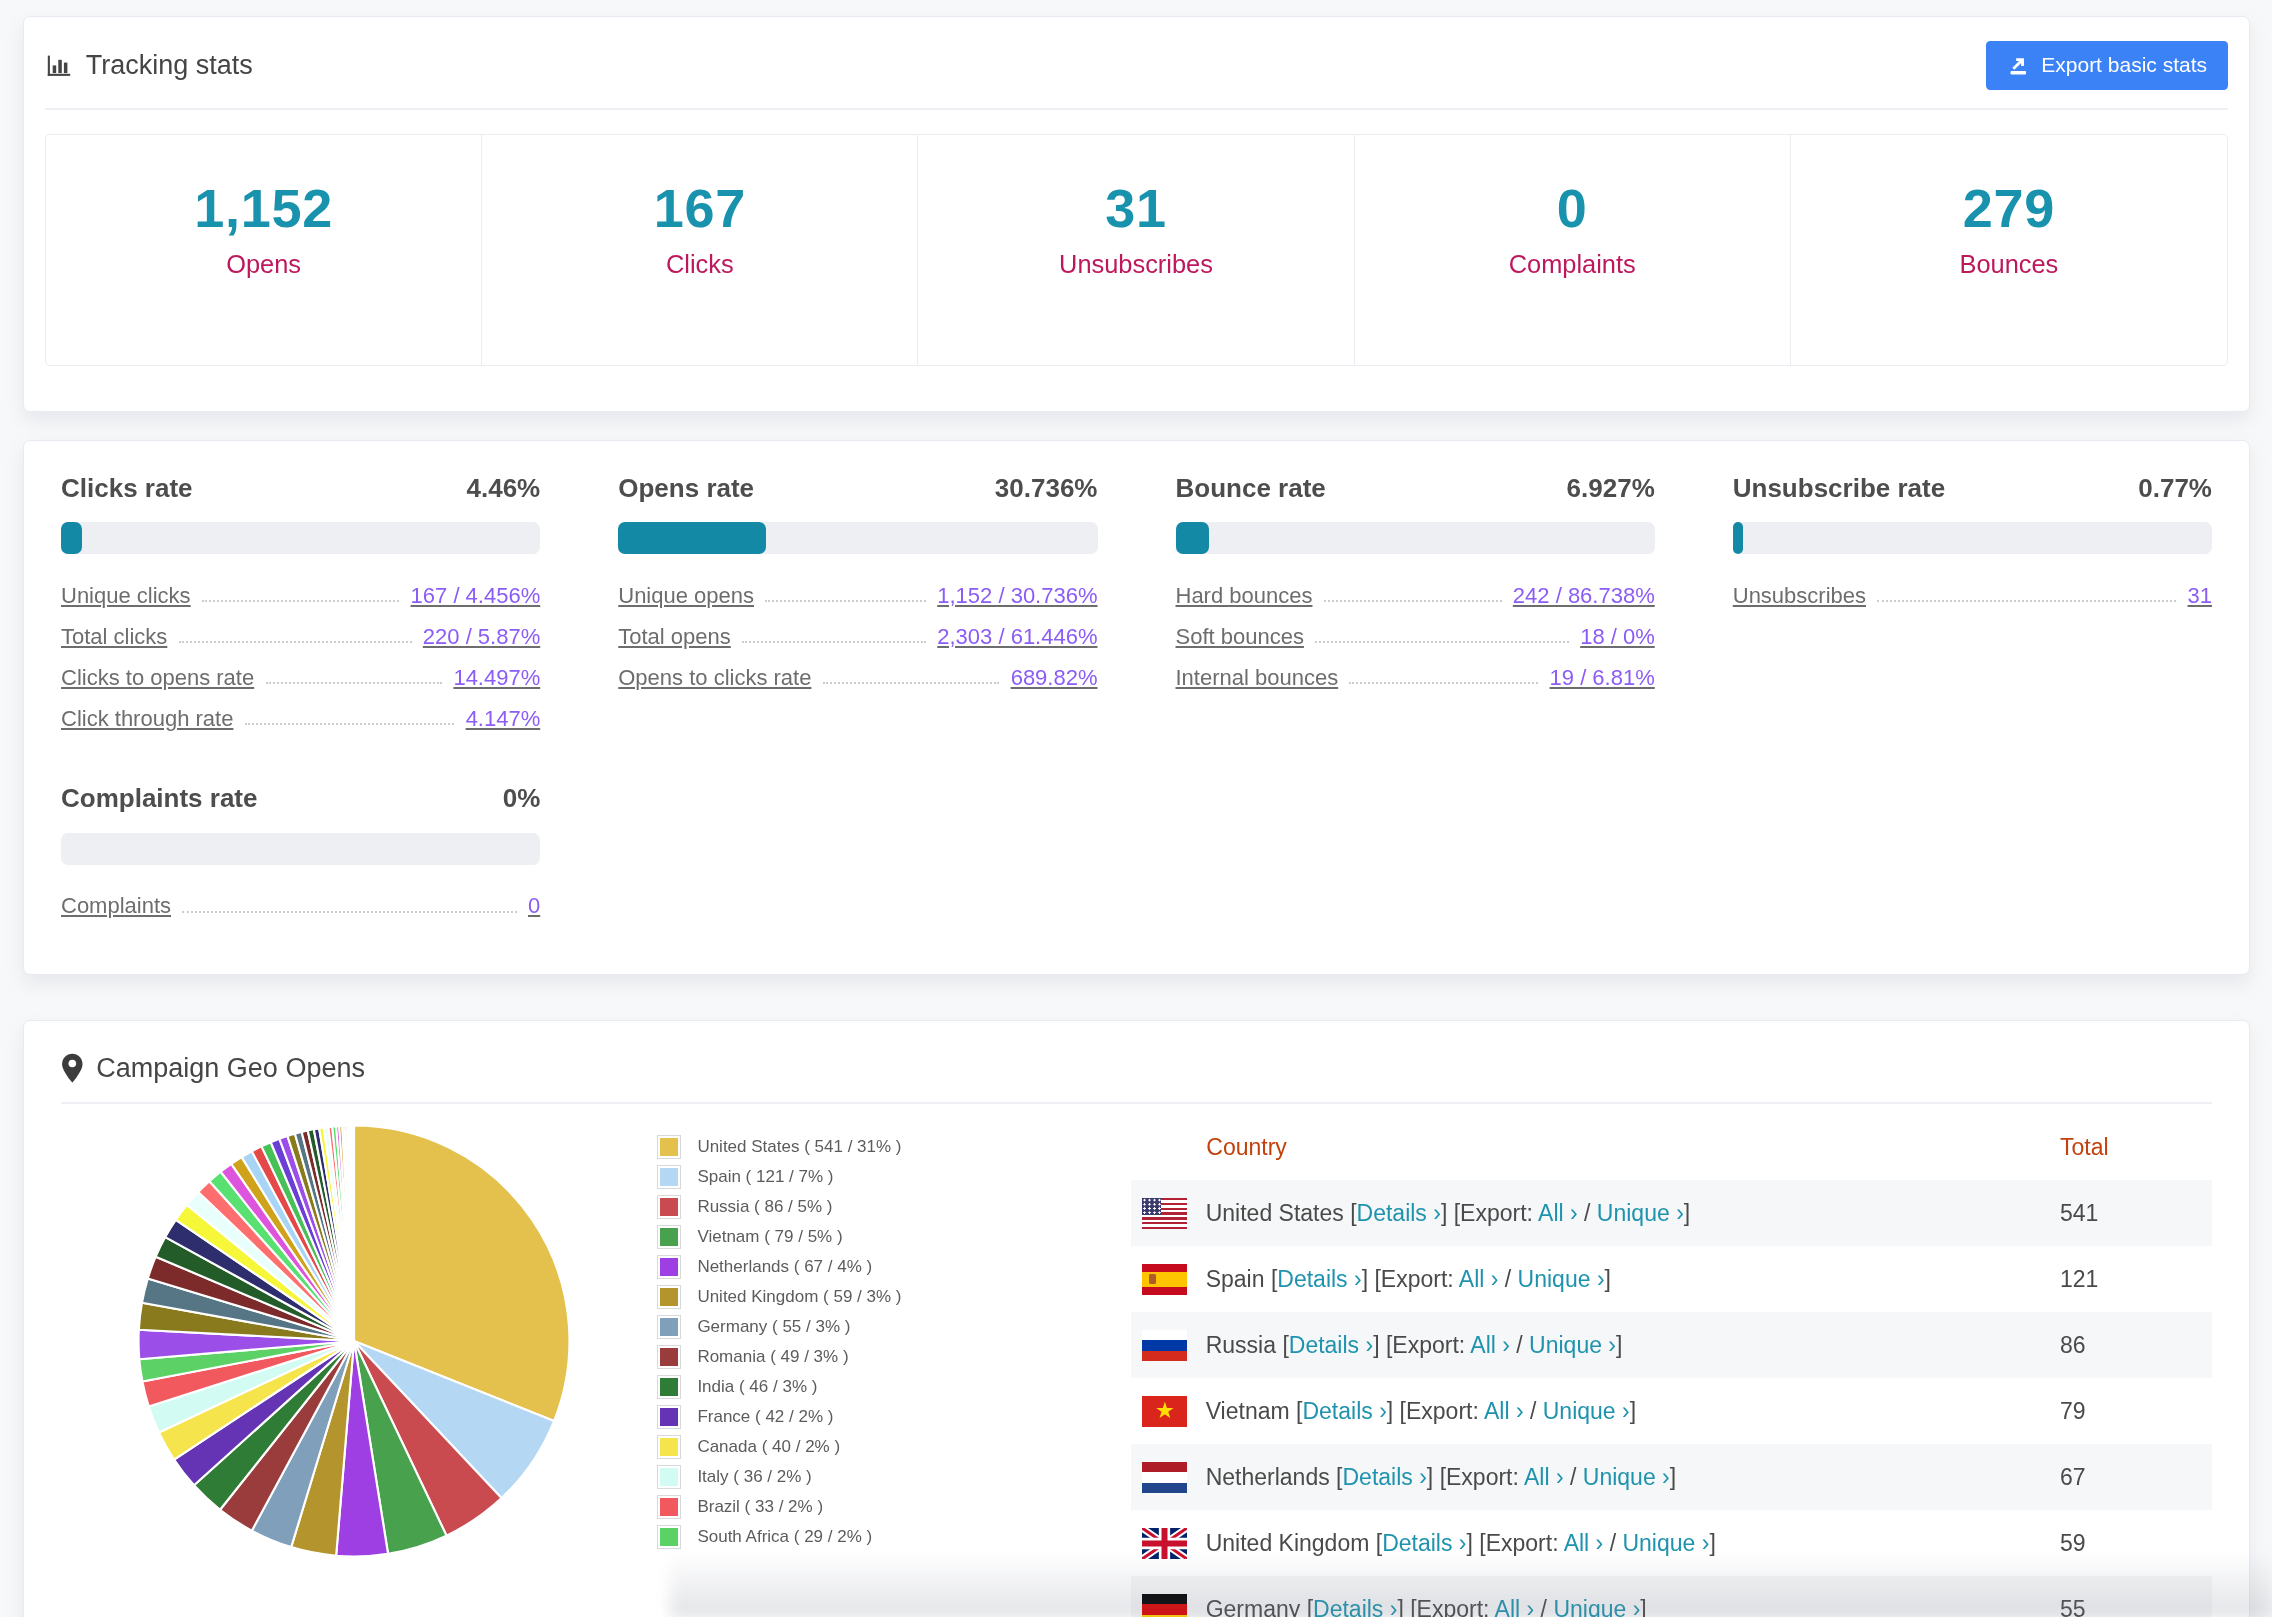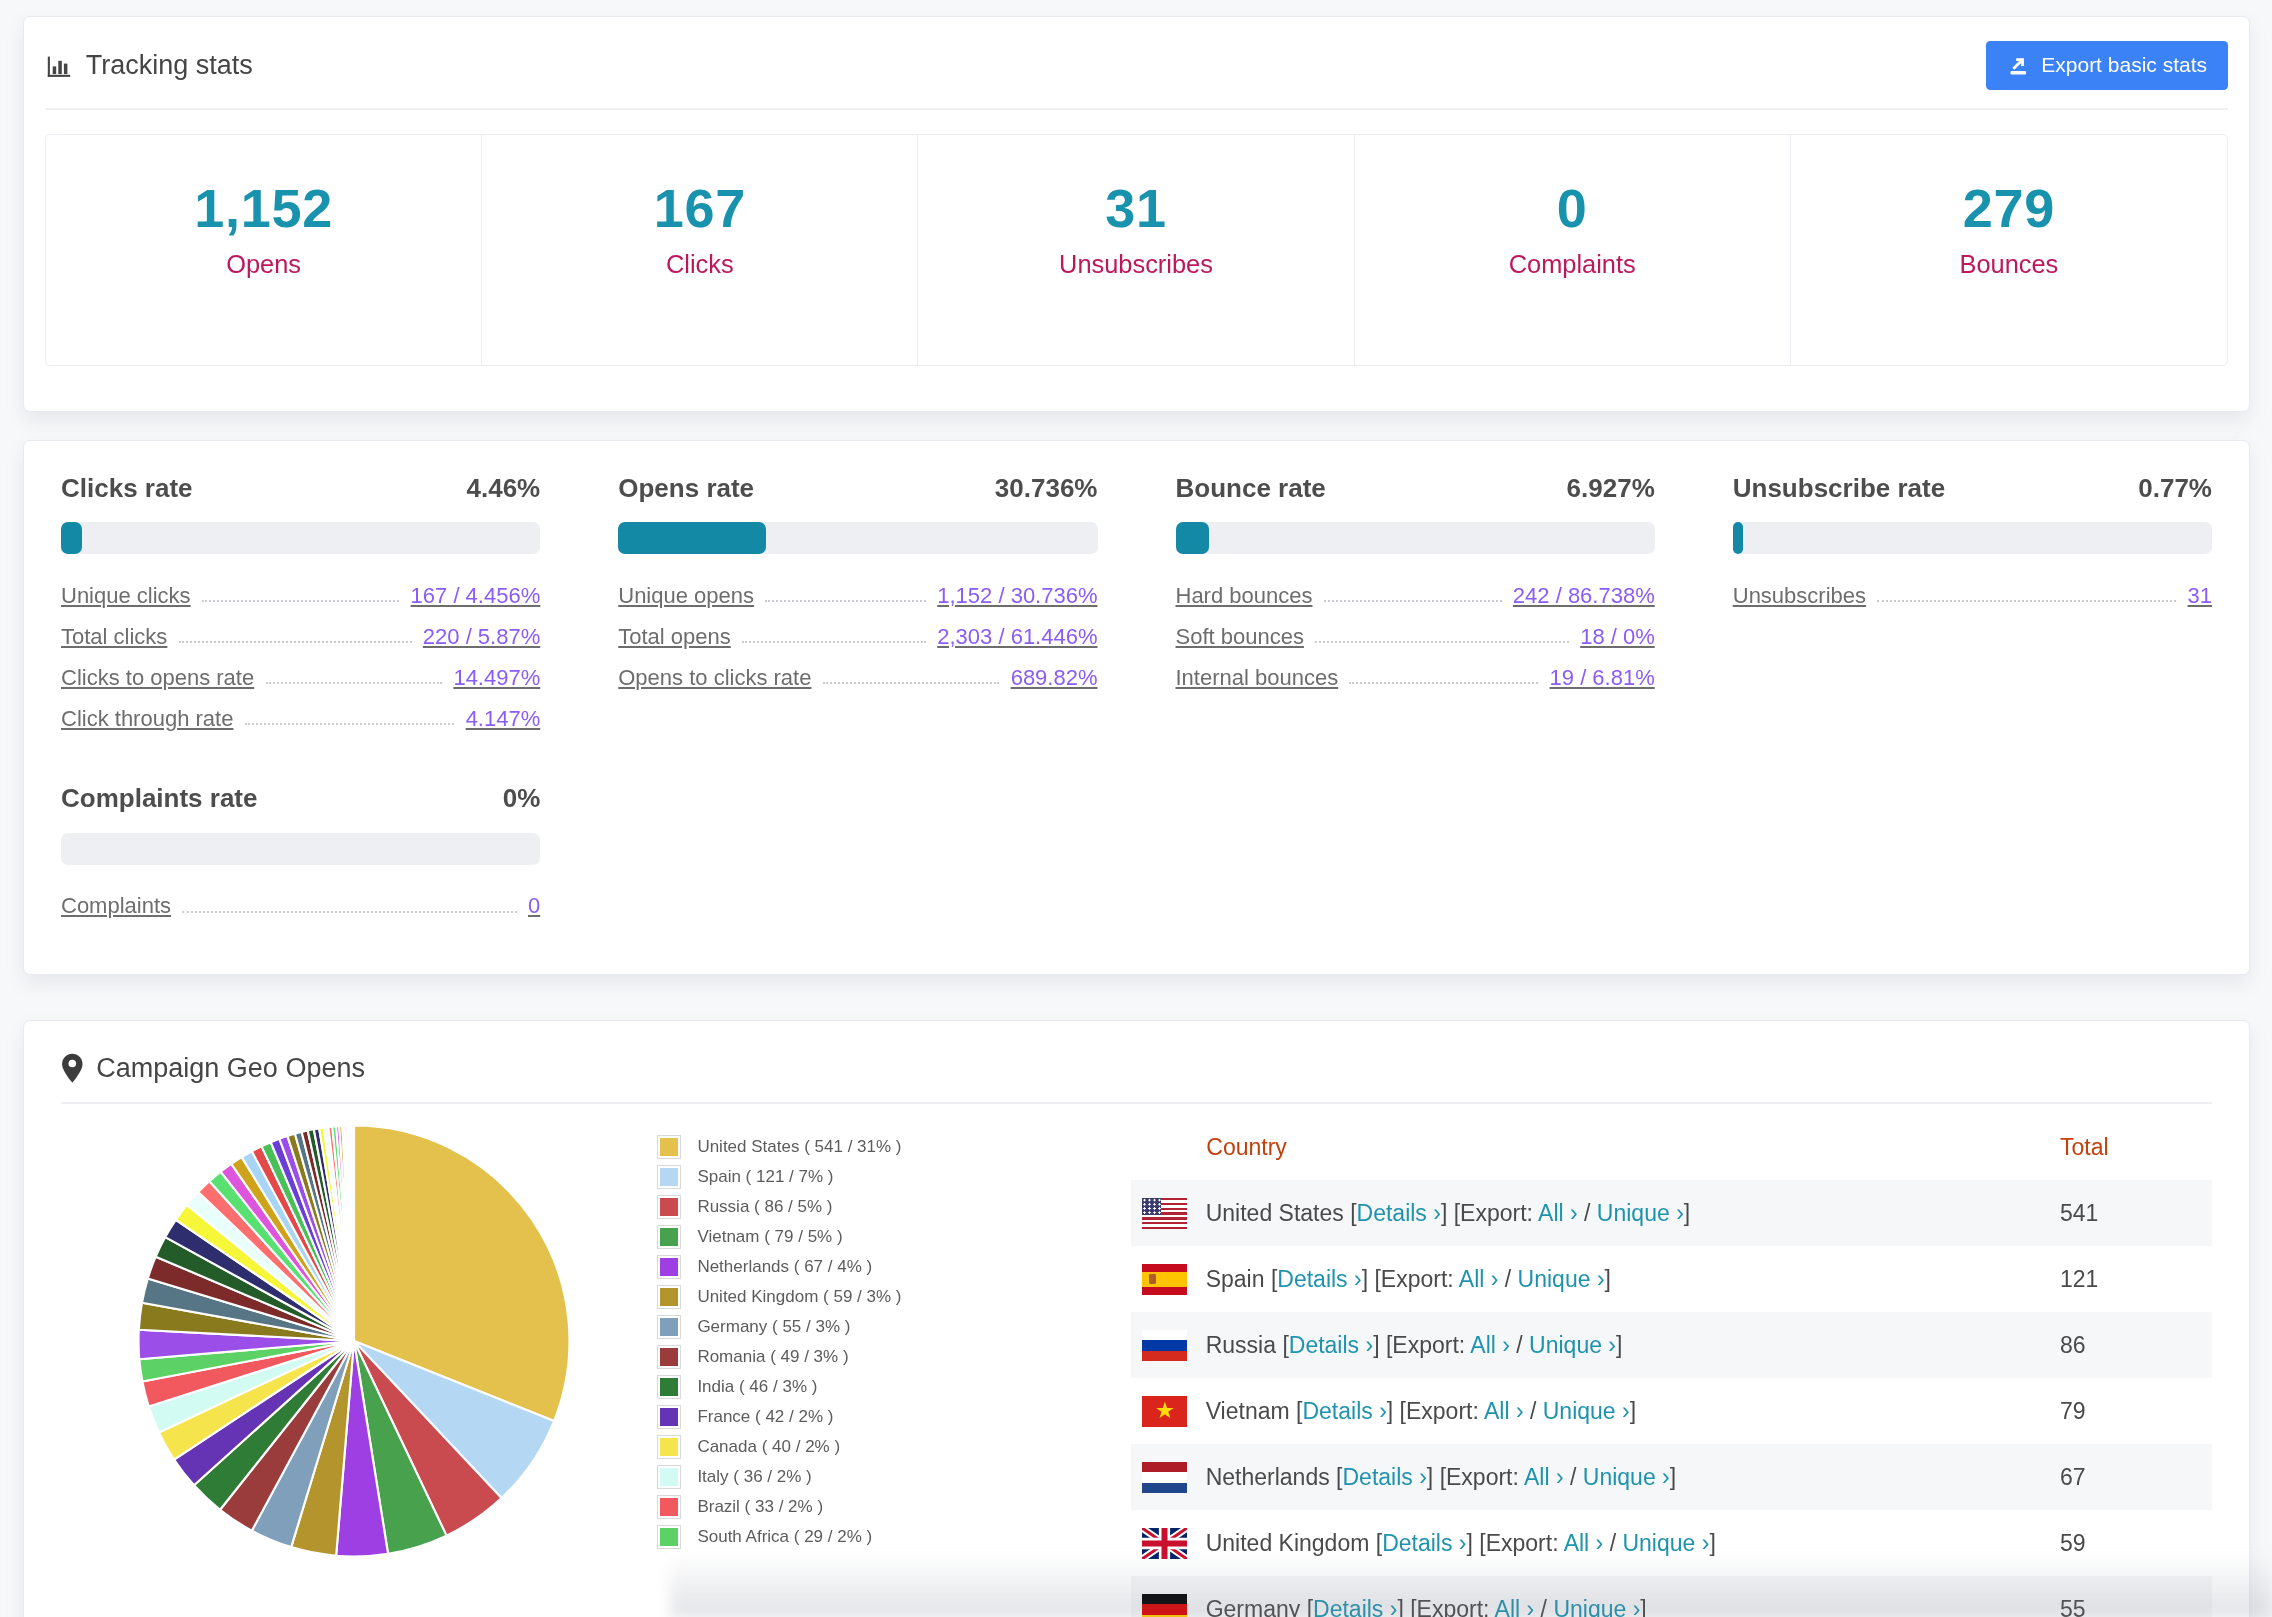--- a/index.html
+++ b/index.html
@@ -2,21 +2,21 @@
 <html style="font-size:11.3px"><head>
 <meta charset="utf-8">
 <style>
   html,body{margin:0;padding:0;}
   body{background:#f7f8f9;}
   .page{position:relative;width:2273px;height:1618px;overflow:hidden;
         font-family:"Liberation Sans","DejaVu Sans",sans-serif;color:#4d4d4d;background:#f7f8f9;}
   .card{position:relative;margin:0 23px;background:#ffffff;border:1.4px solid #e7eaf1;border-radius:7px;
         box-shadow:0 8.5px 18.4px rgba(140,150,170,.15);box-sizing:border-box;}
   .card-head{display:flex;align-items:center;justify-content:space-between;padding:24px 21px 18.4px 21px;}
-  .head-left{display:flex;align-items:center;gap:12.7px;font-size:27px;color:#454545;}
+  .head-left{display:flex;gap:12.7px;font-size:27px;color:#454545;}
   .divider{height:1.4px;background:#eef0f3;margin:0 21px;}
 
   
   .stats-strip{margin:24px 21px 45px;border:1.4px solid #ecedf2;border-radius:5px;
                display:grid;grid-template-columns:repeat(5,1fr);}
   .stat-cell{padding:42px 0 86px;text-align:center;border-right:1.4px solid #ecedf2;}
   .stat-cell:last-child{border-right:none;}
   .stat-value{font-size:54px;font-weight:700;letter-spacing:0.7px;}
   .stat-label{margin-top:11.3px;font-size:25.4px;color:#be185d;}
   .btn{display:flex;align-items:center;gap:11.3px;border:none;border-radius:4.2px;color:#fff;

